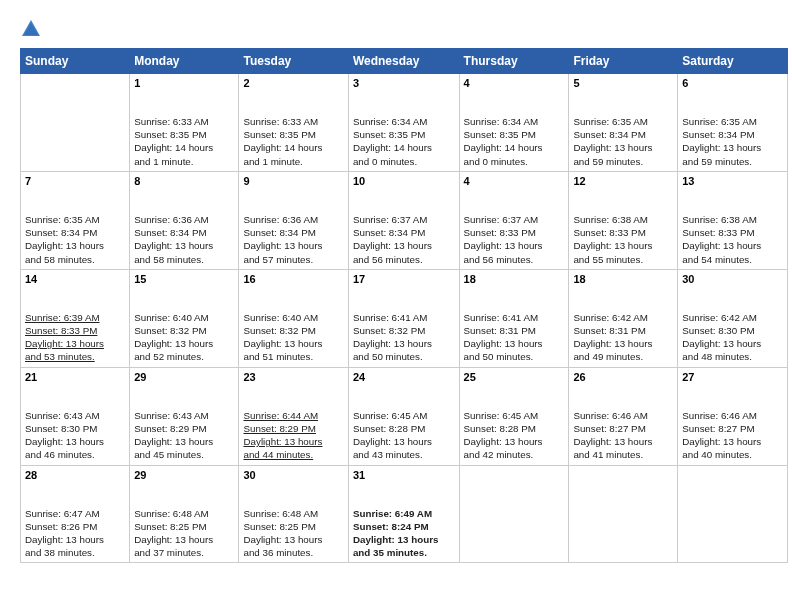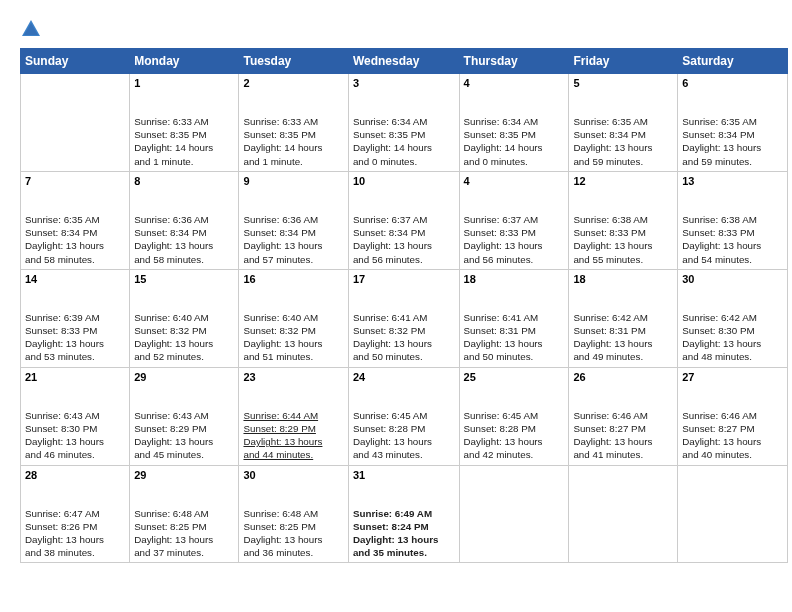--- a/index.html
+++ b/index.html
@@ -219,21 +219,21 @@
             <span class="day-num">13</span>
             <div class="day-info" style="white-space: pre-line;">Sunrise: 6:38 AM
 Sunset: 8:33 PM
 Daylight: 13 hours
 and 54 minutes.</div>
           </td>
         </tr>
         <tr>
           <td>
             <span class="day-num">14</span>
-            <div class="day-info" style="white-space: pre-line;">Sunrise: 6:39 AM
+            <div class="day-info" style="white-space: pre-line; text-decoration: underline;">Sunrise: 6:39 AM
 Sunset: 8:33 PM
 Daylight: 13 hours
 and 53 minutes.</div>
           </td>
           <td>
             <span class="day-num">15</span>
             <div class="day-info" style="white-space: pre-line;">Sunrise: 6:40 AM
 Sunset: 8:32 PM
 Daylight: 13 hours
 and 52 minutes.</div>

